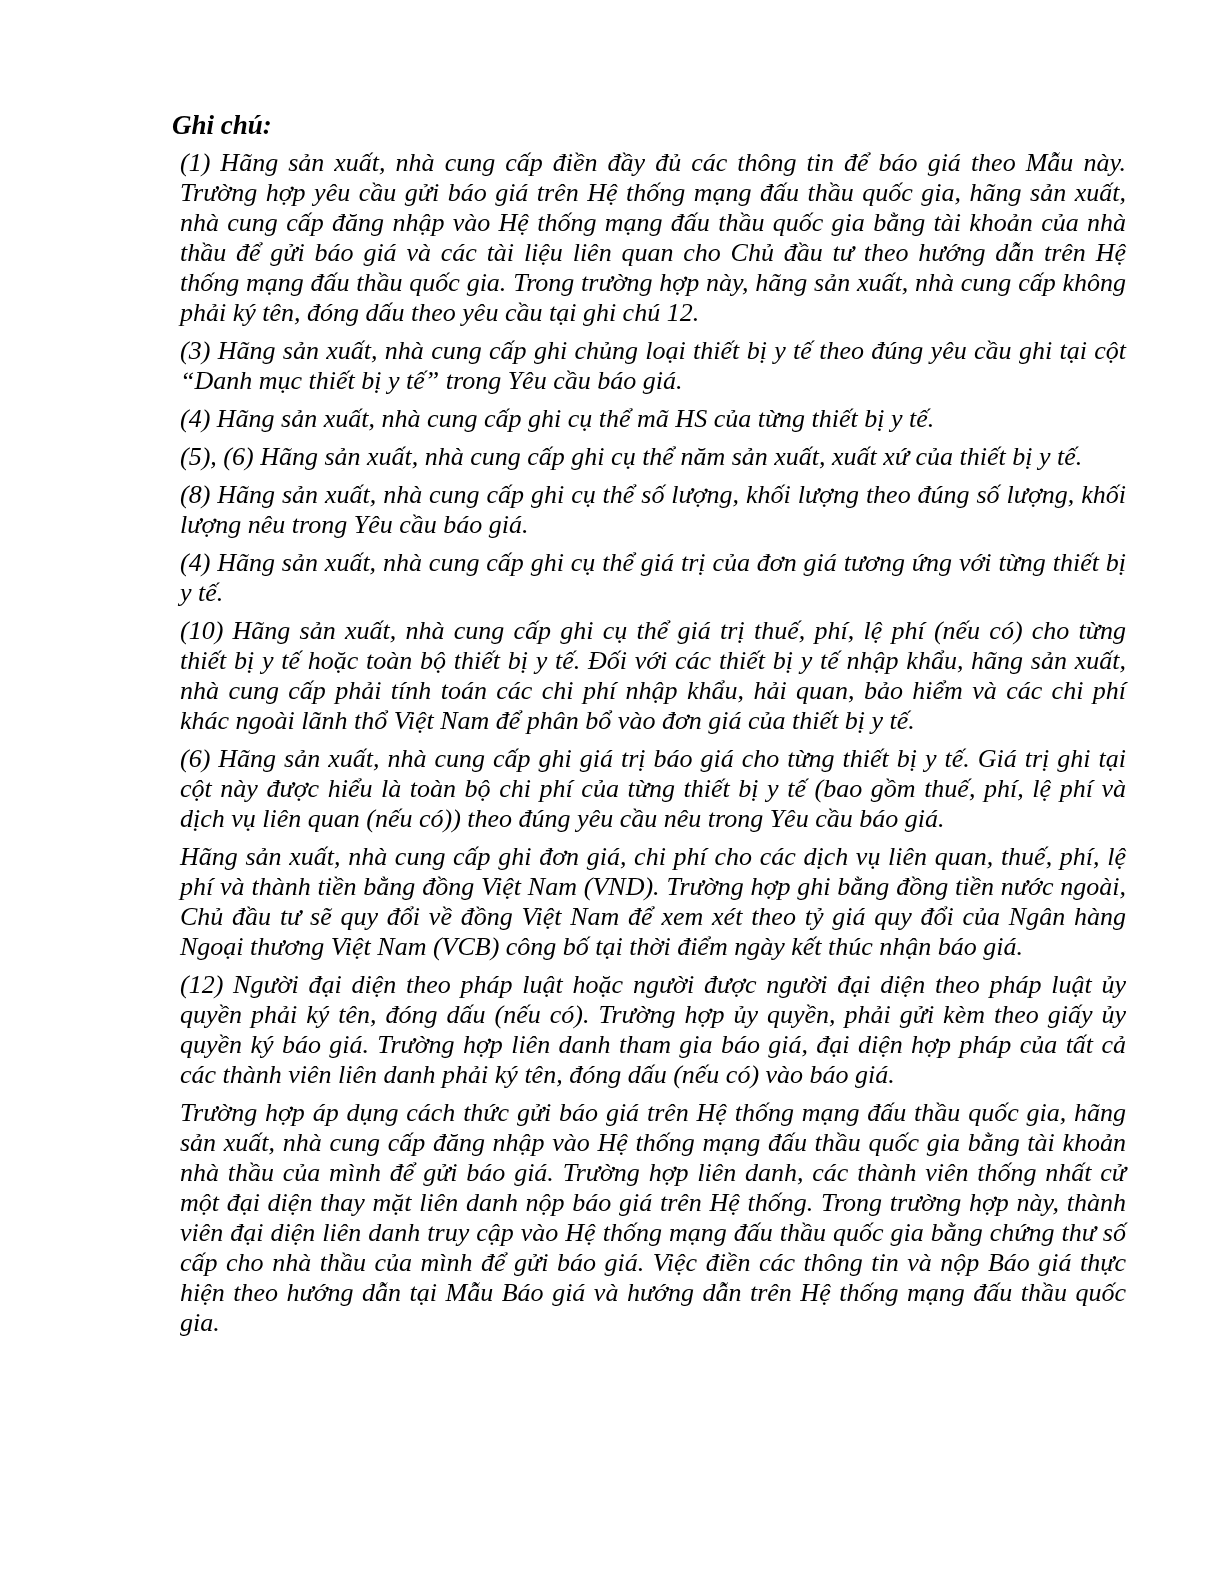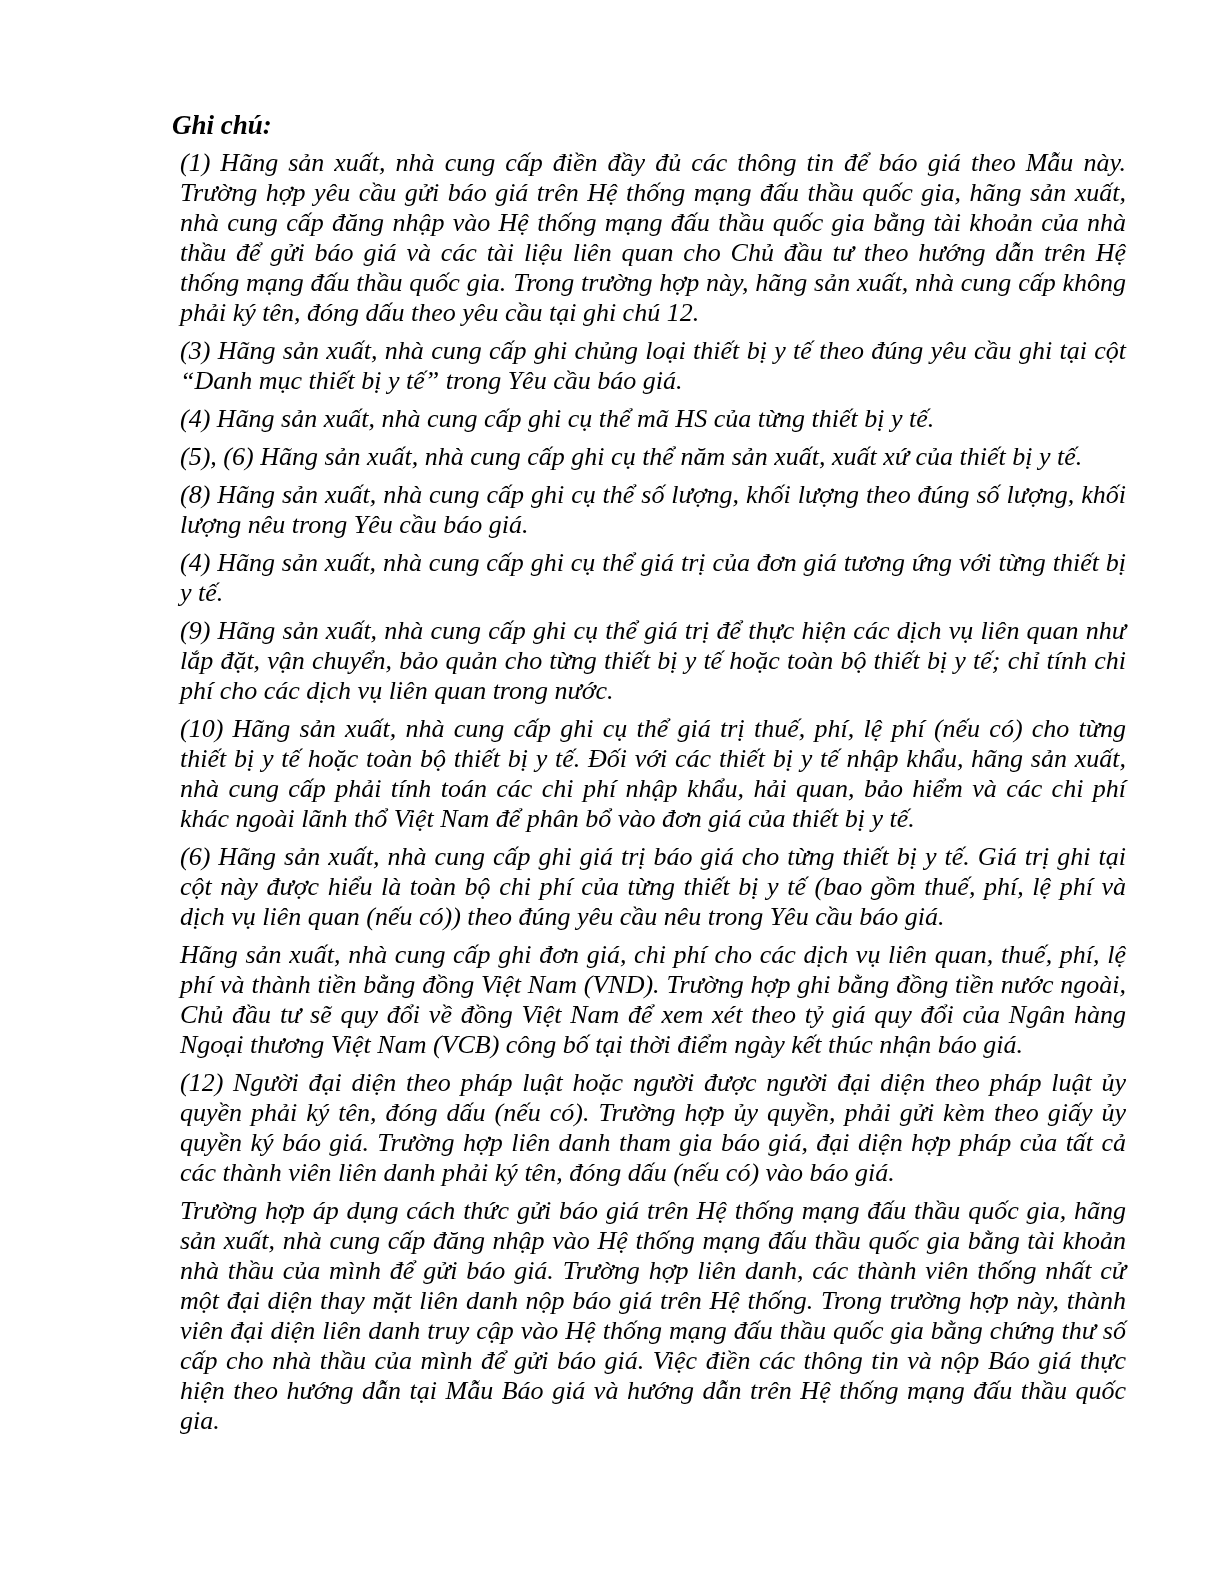--- a/index.html
+++ b/index.html
@@ -47,20 +47,19 @@
 
 <div class="page">
   <div class="content">
     <h2 class="doc-heading">Ghi chú:</h2>
     <p class="note-para">(1) Hãng sản xuất, nhà cung cấp điền đầy đủ các thông tin để báo giá theo Mẫu này. Trường hợp yêu cầu gửi báo giá trên Hệ thống mạng đấu thầu quốc gia, hãng sản xuất, nhà cung cấp đăng nhập vào Hệ thống mạng đấu thầu quốc gia bằng tài khoản của nhà thầu để gửi báo giá và các tài liệu liên quan cho Chủ đầu tư theo hướng dẫn trên Hệ thống mạng đấu thầu quốc gia. Trong trường hợp này, hãng sản xuất, nhà cung cấp không phải ký tên, đóng dấu theo yêu cầu tại ghi chú 12.</p>
     <p class="note-para">(3) Hãng sản xuất, nhà cung cấp ghi chủng loại thiết bị y tế theo đúng yêu cầu ghi tại cột “Danh mục thiết bị y tế” trong Yêu cầu báo giá.</p>
     <p class="note-para">(4) Hãng sản xuất, nhà cung cấp ghi cụ thể mã HS của từng thiết bị y tế.</p>
     <p class="note-para">(5), (6) Hãng sản xuất, nhà cung cấp ghi cụ thể năm sản xuất, xuất xứ của thiết bị y tế.</p>
     <p class="note-para">(8) Hãng sản xuất, nhà cung cấp ghi cụ thể số lượng, khối lượng theo đúng số lượng, khối lượng nêu trong Yêu cầu báo giá.</p>
     <p class="note-para">(4) Hãng sản xuất, nhà cung cấp ghi cụ thể giá trị của đơn giá tương ứng với từng thiết bị y tế.</p>
-    <p class="note-para">(9) Hãng sản xuất, nhà cung cấp ghi cụ thể giá trị để thực hiện các dịch vụ liên quan như lắp đặt, vận chuyển, bảo quản cho từng thiết bị y tế hoặc toàn bộ thiết bị y tế; chỉ tính chi phí cho các dịch vụ liên quan trong nước.</p>
     <p class="note-para">(10) Hãng sản xuất, nhà cung cấp ghi cụ thể giá trị thuế, phí, lệ phí (nếu có) cho từng thiết bị y tế hoặc toàn bộ thiết bị y tế. Đối với các thiết bị y tế nhập khẩu, hãng sản xuất, nhà cung cấp phải tính toán các chi phí nhập khẩu, hải quan, bảo hiểm và các chi phí khác ngoài lãnh thổ Việt Nam để phân bổ vào đơn giá của thiết bị y tế.</p>
     <p class="note-para">(6) Hãng sản xuất, nhà cung cấp ghi giá trị báo giá cho từng thiết bị y tế. Giá trị ghi tại cột này được hiểu là toàn bộ chi phí của từng thiết bị y tế (bao gồm thuế, phí, lệ phí và dịch vụ liên quan (nếu có)) theo đúng yêu cầu nêu trong Yêu cầu báo giá.</p>
     <p class="note-para">Hãng sản xuất, nhà cung cấp ghi đơn giá, chi phí cho các dịch vụ liên quan, thuế, phí, lệ phí và thành tiền bằng đồng Việt Nam (VND). Trường hợp ghi bằng đồng tiền nước ngoài, Chủ đầu tư sẽ quy đổi về đồng Việt Nam để xem xét theo tỷ giá quy đổi của Ngân hàng Ngoại thương Việt Nam (VCB) công bố tại thời điểm ngày kết thúc nhận báo giá.</p>
     <p class="note-para">(12) Người đại diện theo pháp luật hoặc người được người đại diện theo pháp luật ủy quyền phải ký tên, đóng dấu (nếu có). Trường hợp ủy quyền, phải gửi kèm theo giấy ủy quyền ký báo giá. Trường hợp liên danh tham gia báo giá, đại diện hợp pháp của tất cả các thành viên liên danh phải ký tên, đóng dấu (nếu có) vào báo giá.</p>
     <p class="note-para">Trường hợp áp dụng cách thức gửi báo giá trên Hệ thống mạng đấu thầu quốc gia, hãng sản xuất, nhà cung cấp đăng nhập vào Hệ thống mạng đấu thầu quốc gia bằng tài khoản nhà thầu của mình để gửi báo giá. Trường hợp liên danh, các thành viên thống nhất cử một đại diện thay mặt liên danh nộp báo giá trên Hệ thống. Trong trường hợp này, thành viên đại diện liên danh truy cập vào Hệ thống mạng đấu thầu quốc gia bằng chứng thư số cấp cho nhà thầu của mình để gửi báo giá. Việc điền các thông tin và nộp Báo giá thực hiện theo hướng dẫn tại Mẫu Báo giá và hướng dẫn trên Hệ thống mạng đấu thầu quốc gia.</p>
   </div>
 </div>
 
 </body></html>

